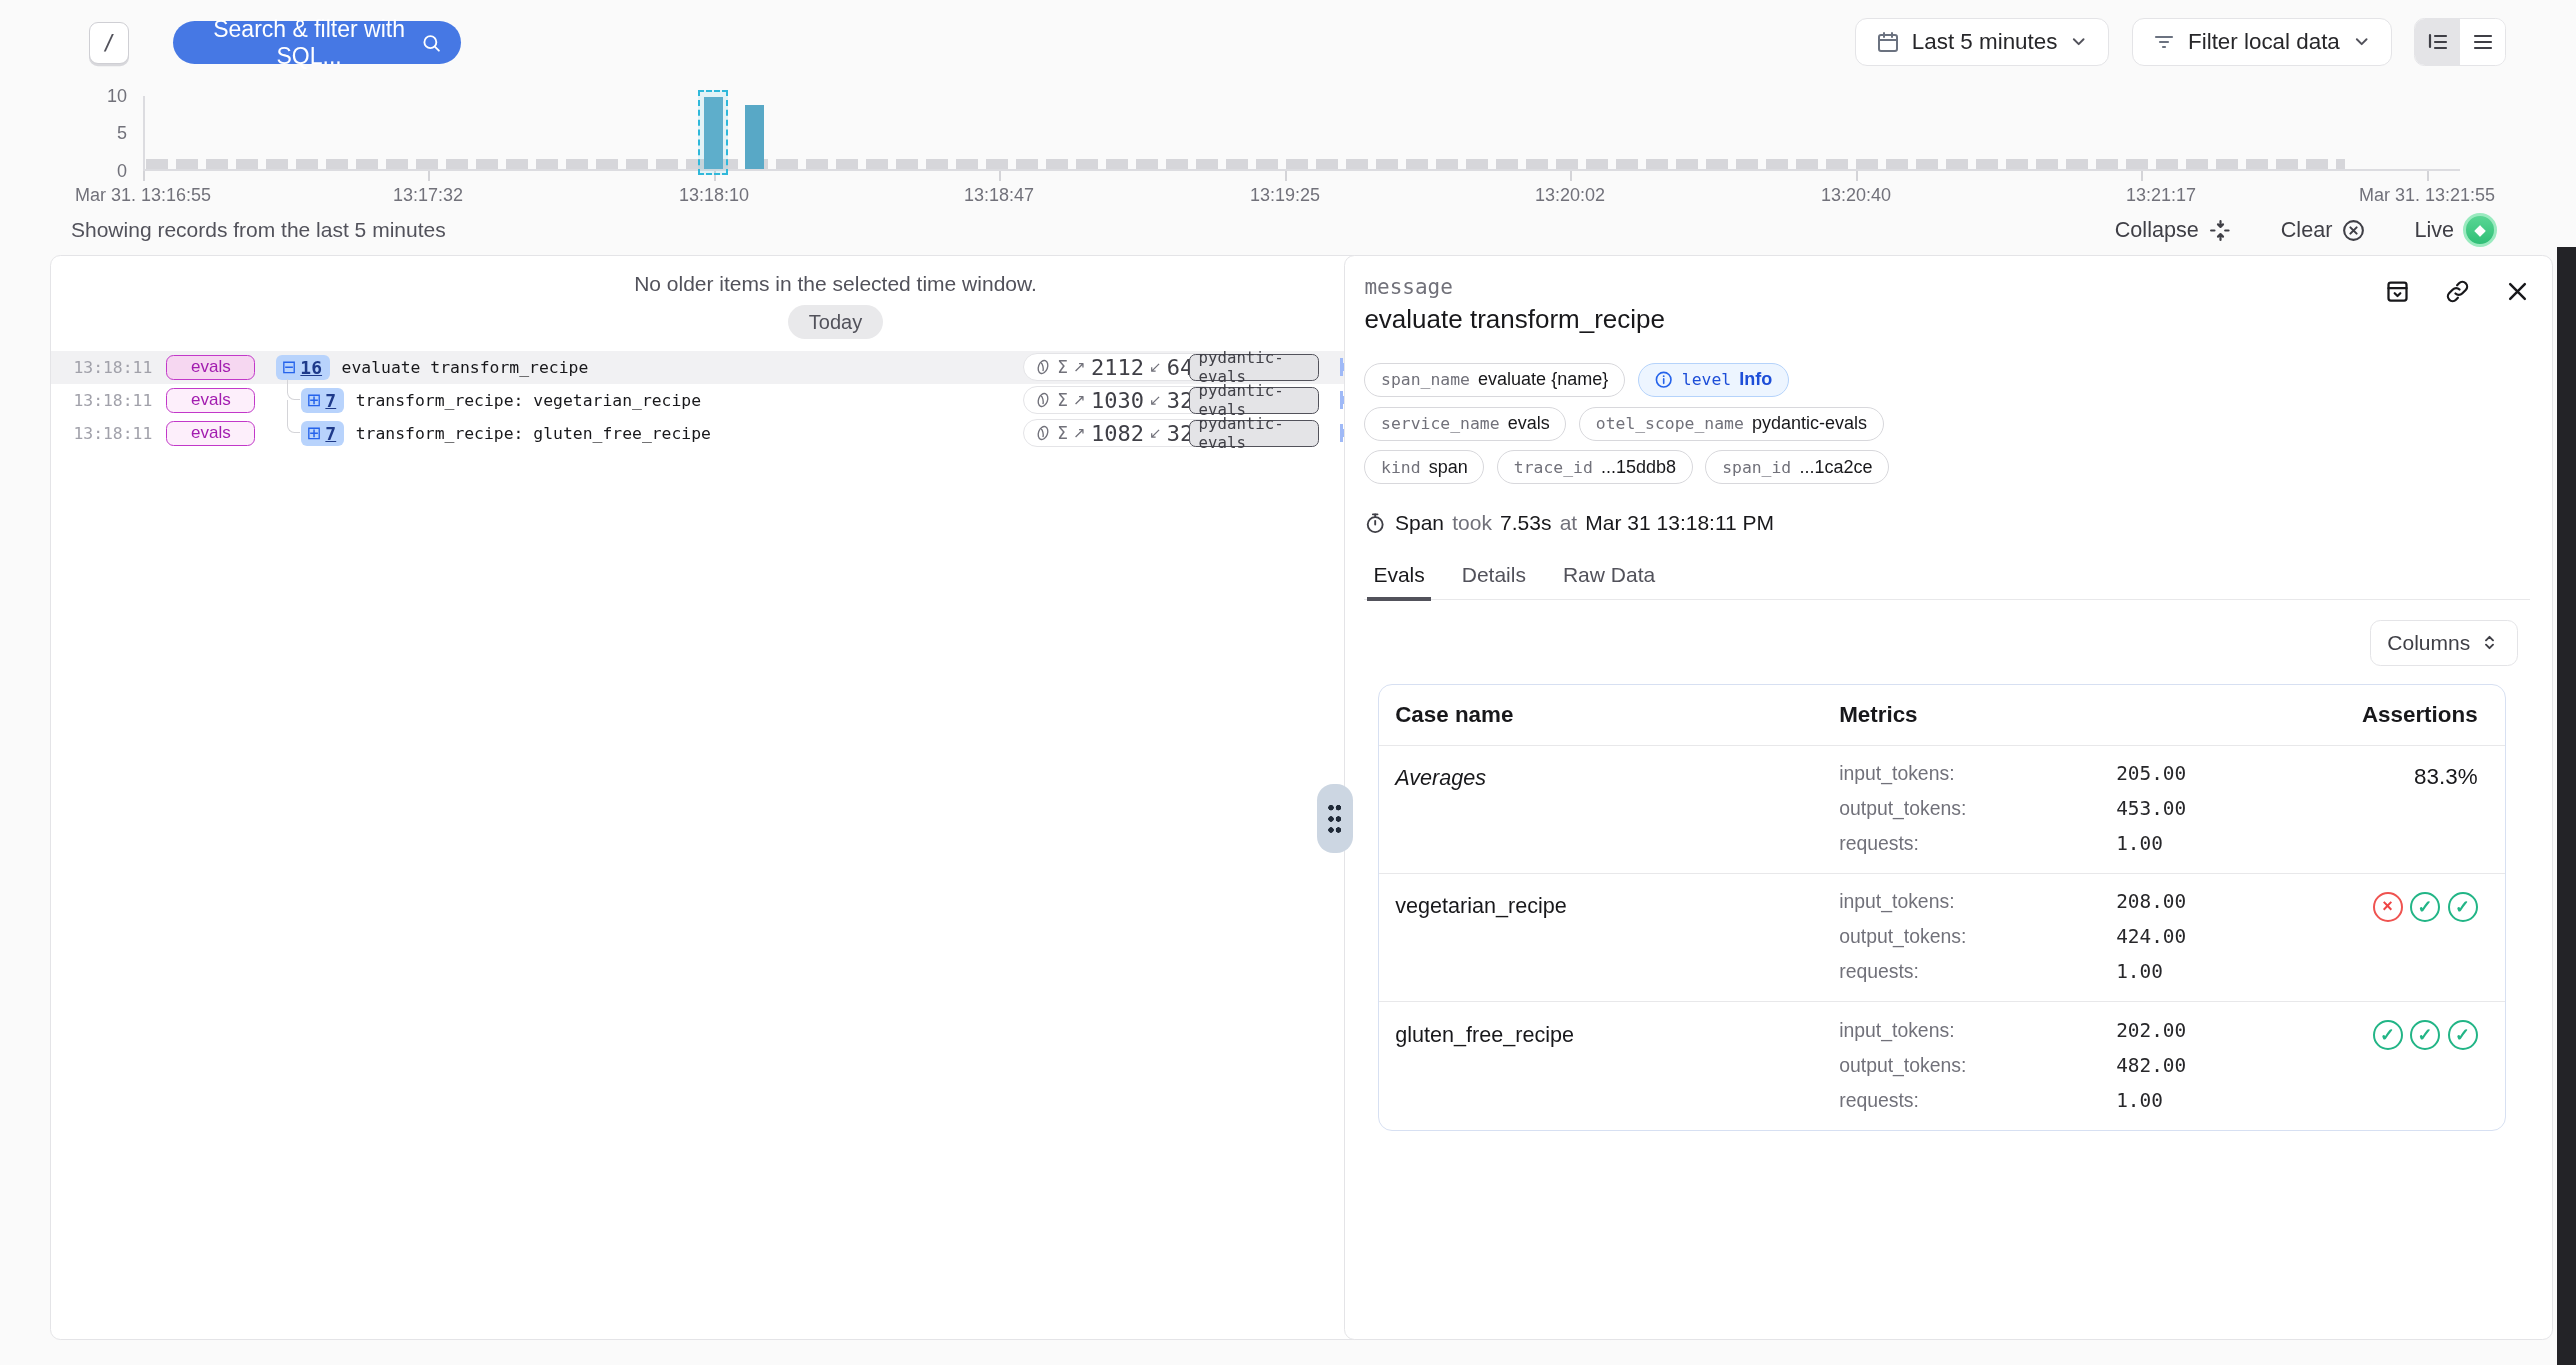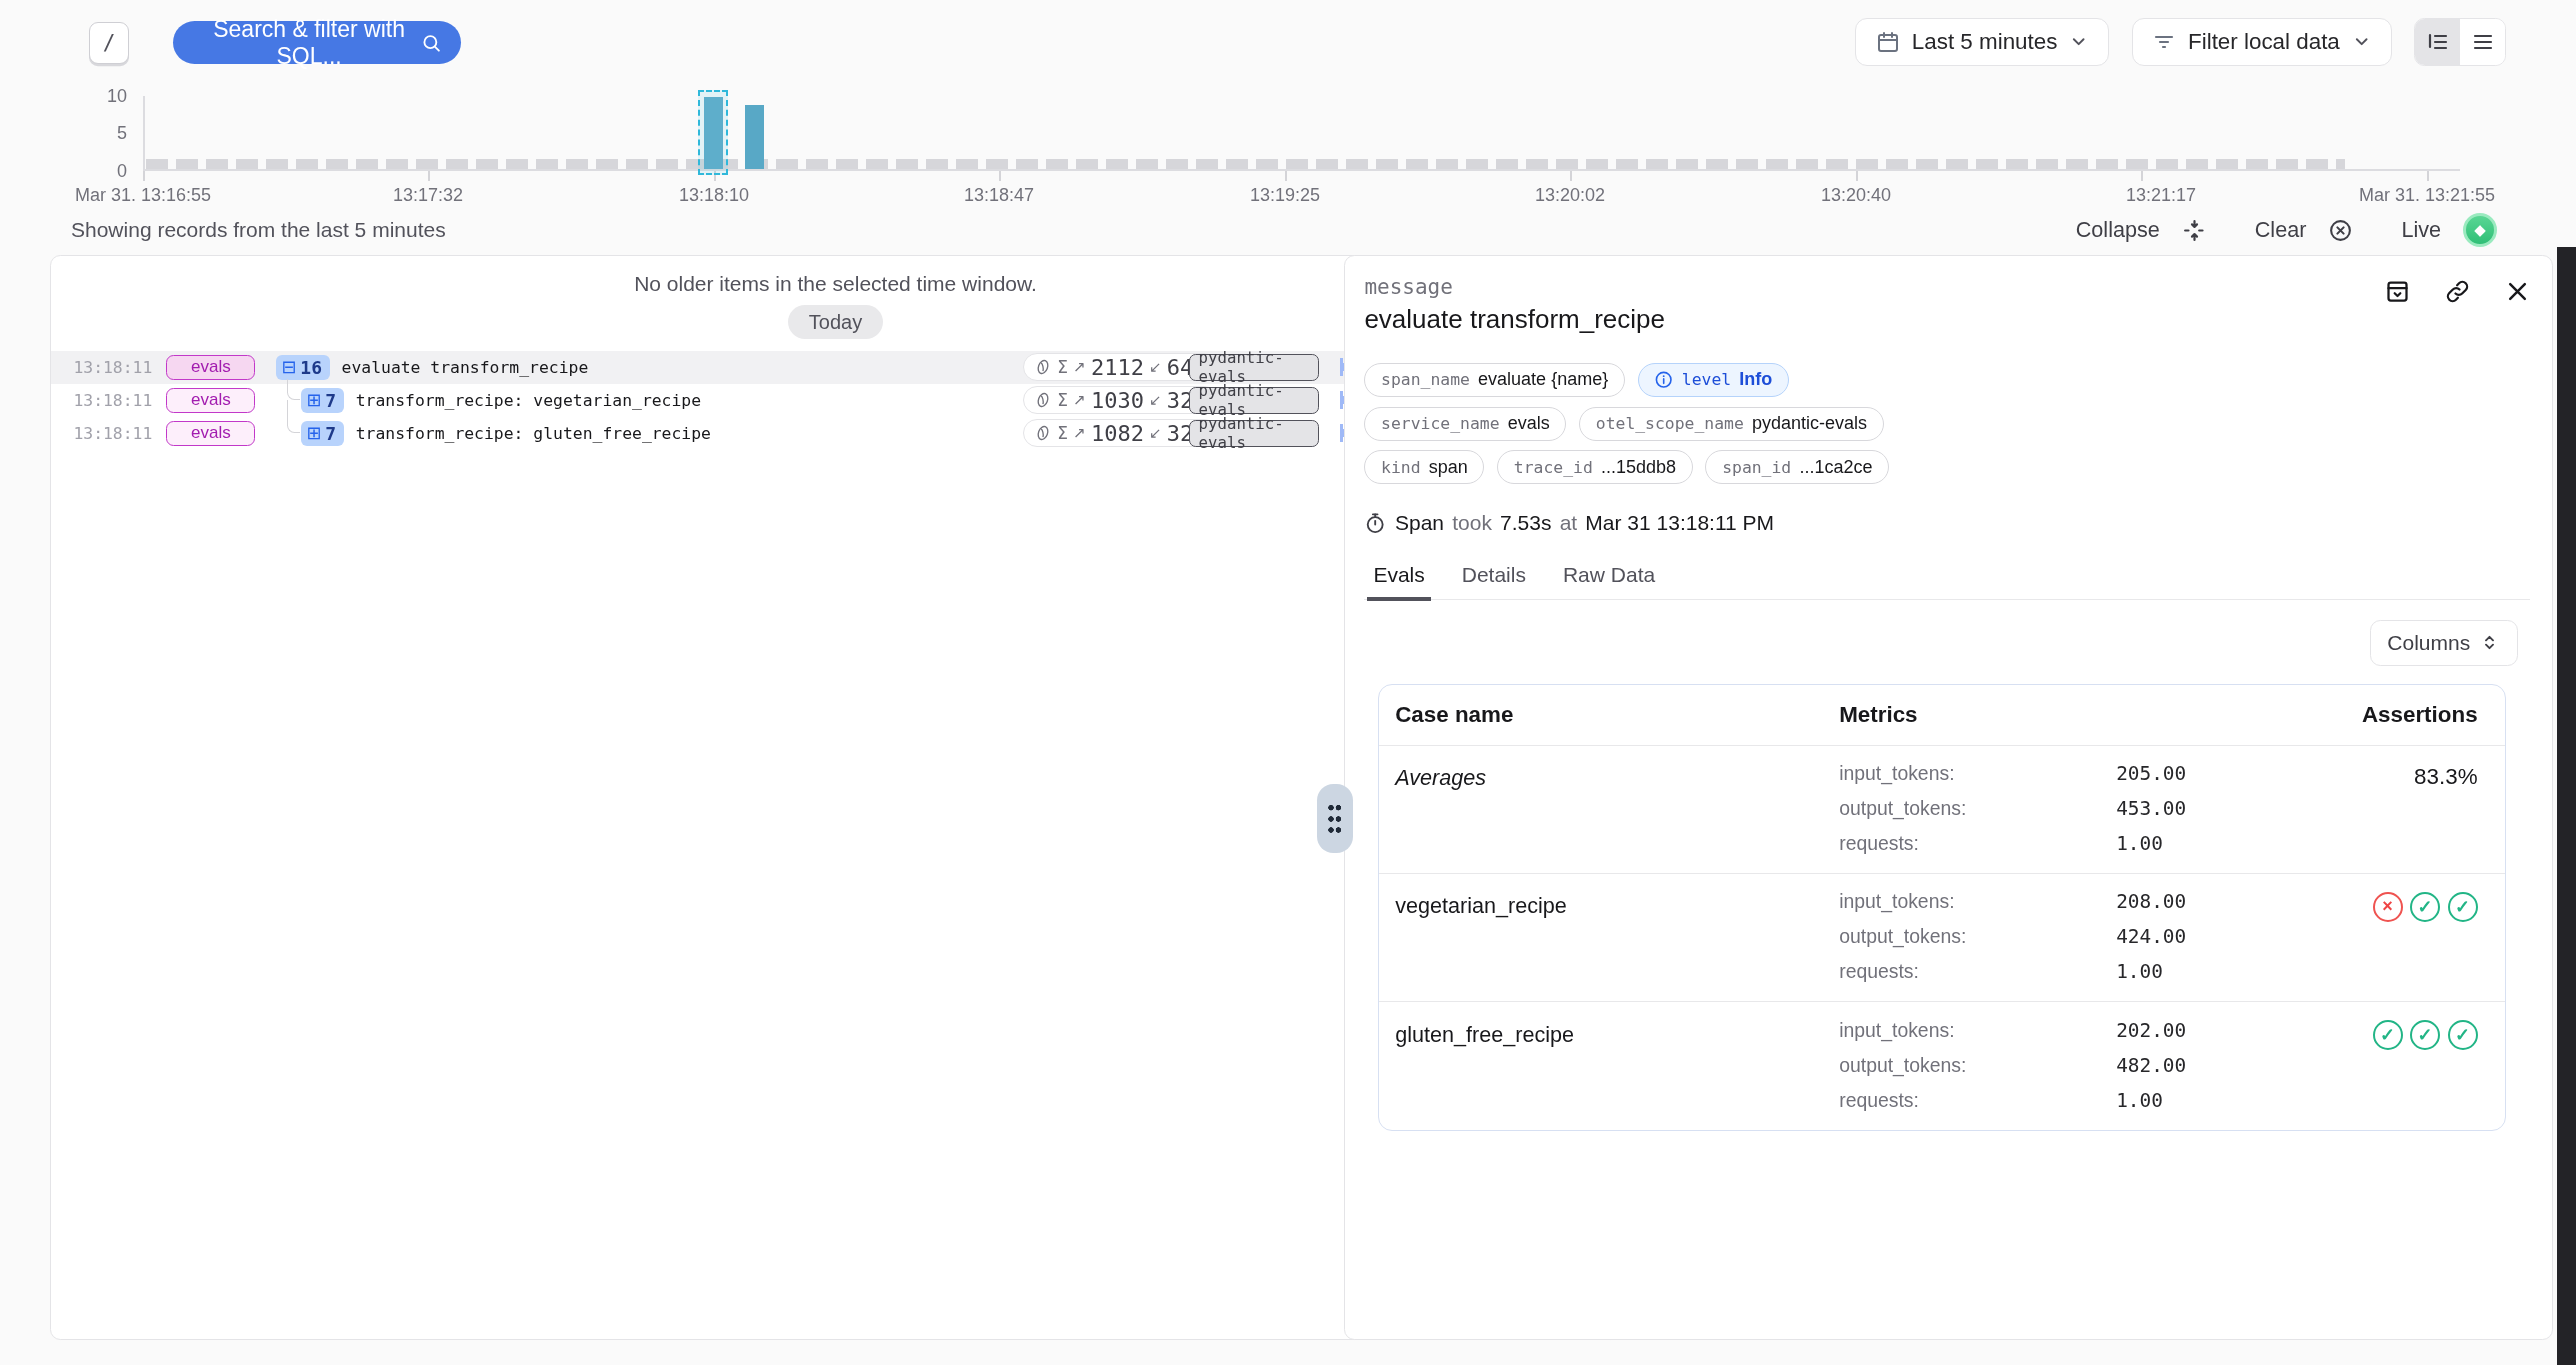--- a/index.html
+++ b/index.html
@@ -42,21 +42,21 @@
   .hbar-selection { position:absolute; top:-6px; height:85px; width:30px;
     border:2.2px dashed #2fb8da; background:rgba(120,205,230,0.18); }
   .x-tick-mark { position:absolute; top:75px; width:1.5px; height:10.4px; background:#d4d4d8; }
   .x-tick-label { position:absolute; top:89px; transform:translateX(-50%); white-space:nowrap;
     font-size:18px; color:#71717a; }
 
   
   .status-row { position:absolute; left:0; top:212px; right:0; height:36px; }
   .showing { position:absolute; left:71px; top:6px; font-size:21px; color:#52525b; }
   .status-controls { position:absolute; right:79px; top:0; display:flex; align-items:center; gap:48px; height:36px; }
-  .status-btn { display:flex; align-items:center; gap:22px; background:none; border:none;
+  .status-btn { display:flex; align-items:center; gap:9px; background:none; border:none;
     font-size:21.6px; color:#3f3f46; cursor:pointer; font-family:"Liberation Sans", sans-serif; }
   .status-btn .ic { width:25px; height:25px; color:#3f3f46; }
   .live-circle { width:34px; height:34px; border-radius:50%;
     background:linear-gradient(180deg,#59d694 0%,#2fbf76 100%); border:3.7px solid #9aeabf;
     display:flex; align-items:center; justify-content:center; color:#fff; font-size:15px;
     font-family:"DejaVu Sans", sans-serif; }
 
   
   .panel { position:absolute; top:255px; height:1085px; background:#fff; border:1.5px solid #e4e4e7; border-radius:10.4px; }
   .trace-panel { left:18px; width:1571px;margin-left:32px; }
@@ -87,21 +87,21 @@
   .trace-row.selected .tag-evals { background:#f6d7f1; }
   .t-content { position:relative; display:flex; align-items:center; gap:12px; height:100%; }
   .t-content.indent1 { padding-left:25px; }
   .elbow { position:absolute; border-left:1.5px solid #d4d4d8; border-bottom:1.5px solid #d4d4d8;
     border-bottom-left-radius:7.5px; width:13.4px; left:10.4px; }
   .elbow.e2 { top:-4.5px; height:21px; }
   .elbow.e3 { top:-16.4px; height:33px; }
   .tree-badge { display:flex; align-items:center; gap:3.7px; background:#b8d3fc; border-radius:6px;
     height:25px; padding:0 7.5px 0 5.2px; flex:none; }
   .tree-badge .tb-icon { font-family:"DejaVu Sans", sans-serif; font-size:18px; color:#2563eb; line-height:1; }
-  .tree-badge .tb-count { font-size:18px; font-weight:700; color:#1e3a8a; }
+  .tree-badge .tb-count { font-size:18px; font-weight:700; color:#1e3a8a;text-decoration:underline; }
   .span-name { font-size:16.4px; color:#18181b; white-space:nowrap; overflow:hidden; }
   .token-chip { height:28px; border:1.5px solid #e4e4e7; border-radius:14px; background:#fff;
     display:flex; align-items:center; gap:5.2px; padding:0 10.4px; justify-self:start; }
   .token-chip .coin { width:18px; height:18px; color:#71717a; }
   .token-chip .sigma { font-family:"DejaVu Sans", sans-serif; font-size:17px; color:#71717a; }
   .token-chip .arr { font-family:"DejaVu Sans", sans-serif; font-size:15px; color:#71717a; }
   .token-chip .num { font-family:"DejaVu Sans Mono", monospace; font-size:22px; color:#3f3f46; }
   .scope-tag { height:27px; background:#e4e4e7; border:1.5px solid #52525b; border-radius:6.7px;
     font-size:15.7px; color:#3f3f46; display:flex; align-items:center; justify-content:center; padding:0 9px; justify-self:start; }
   .dur-bar { position:relative; height:30px; width:180px; }

